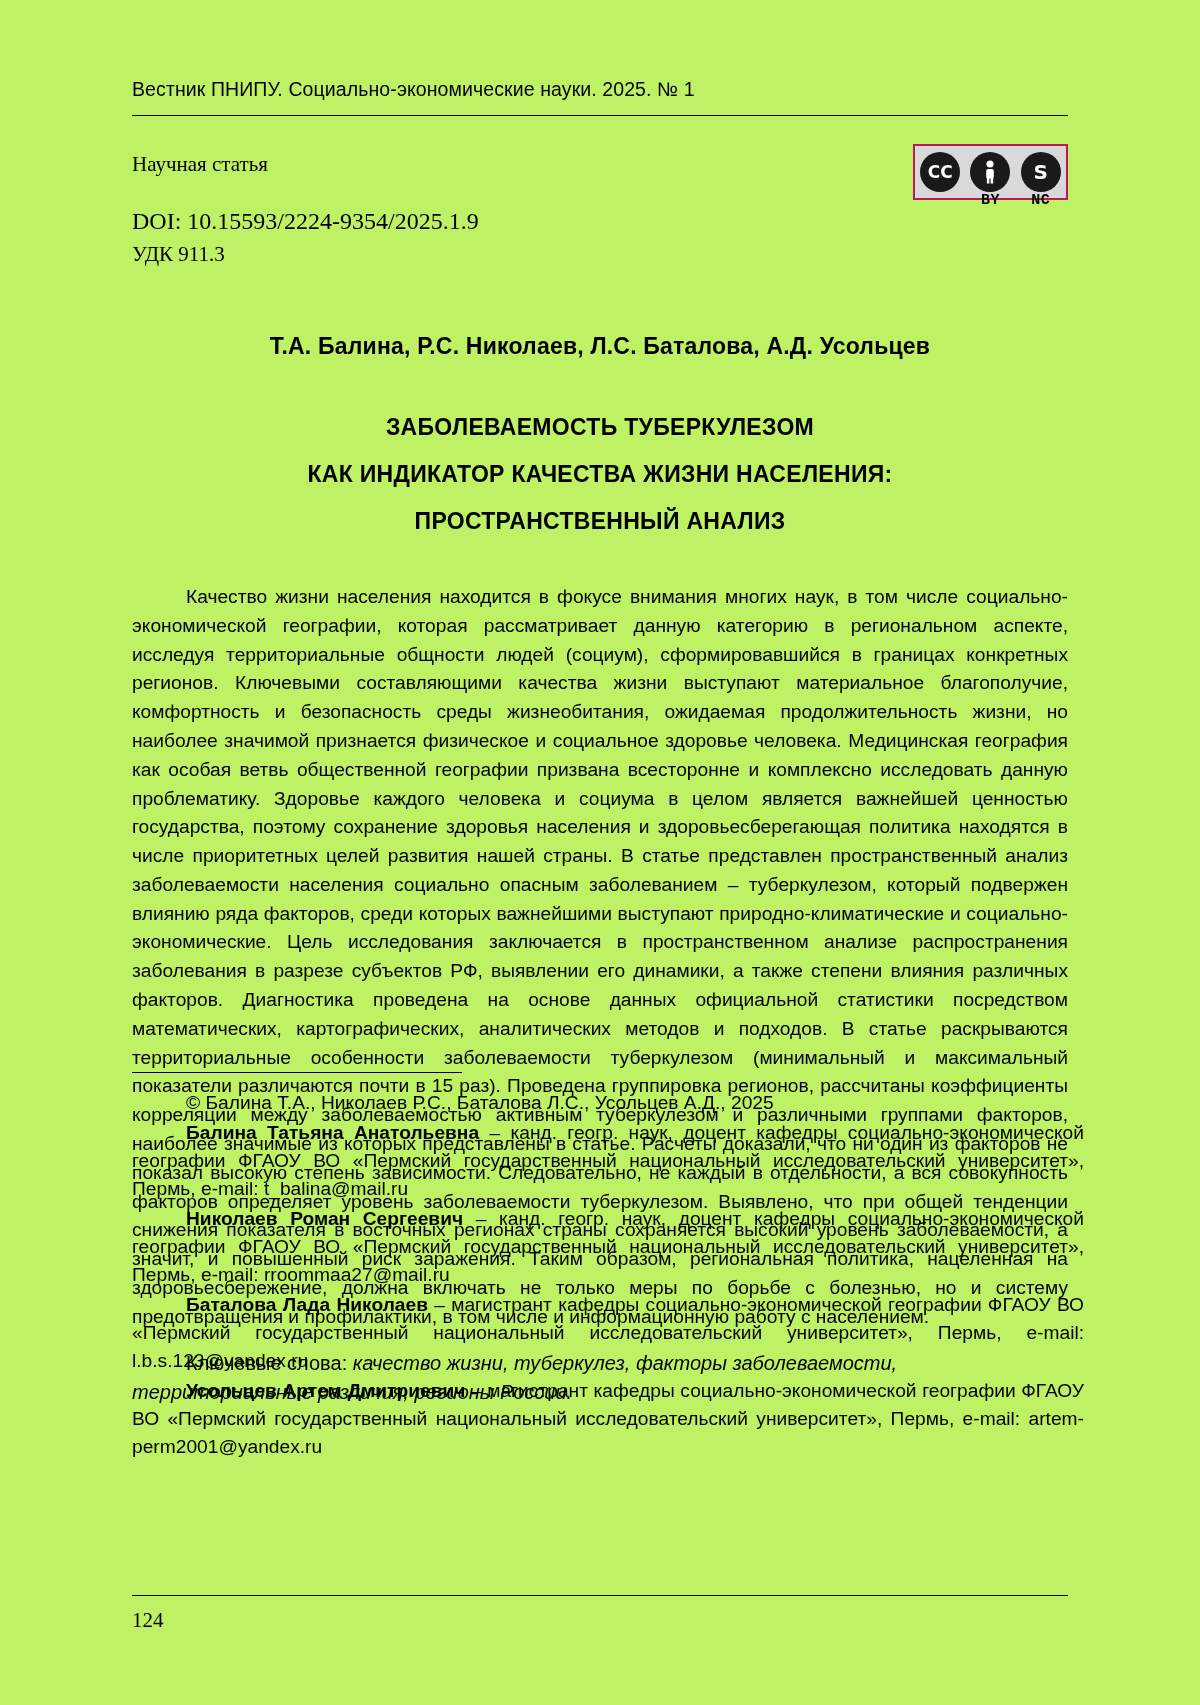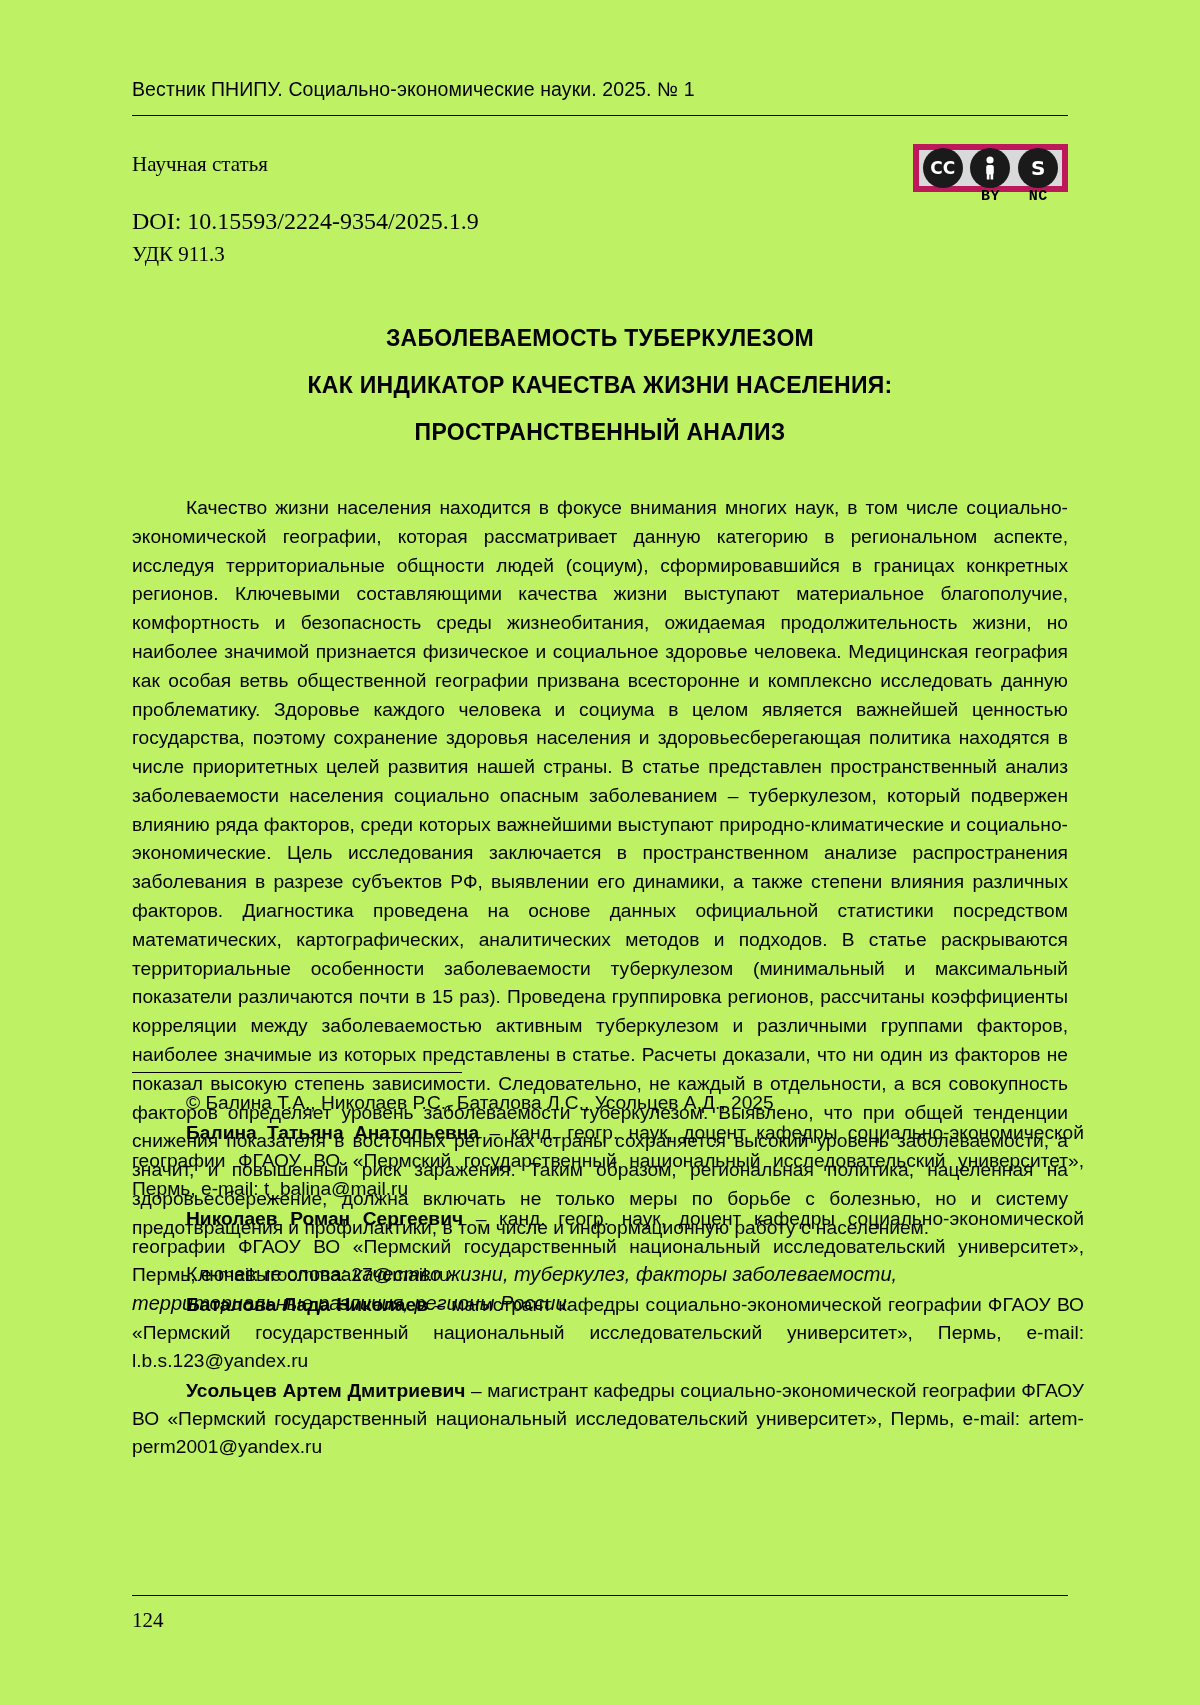--- a/index.html
+++ b/index.html
@@ -47,22 +47,22 @@
   .meta-udk {
     font-size: 21px;
     font-family: "Liberation Serif", serif;
     line-height: 1.5;
   }
   .cc-badge {
     position: absolute;
     right: 0;
     top: -8px;
     width: 155px;
-    height: 48px;
-    border: 6px solid #be185d;
+    height: 56px;
+    border: 2px solid #be185d;
     background: #d9d9d9;
     display: flex;
     align-items: center;
     justify-content: space-around;
     box-sizing: border-box;
   }
   .cc-circle {
     width: 40px;
     height: 40px;
     border-radius: 50%;
@@ -194,20 +194,21 @@
         </svg>
         <span class="cc-sublabel">BY</span>
       </div>
       <div class="cc-circle">
         <span>S</span>
         <span class="cc-sublabel">NC</span>
       </div>
     </div>
   </div>
 
+  <div class="authors">Т.А. Балина, Р.С. Николаев, Л.С. Баталова, А.Д. Усольцев</div>
 
   <div class="title">
     <div>ЗАБОЛЕВАЕМОСТЬ ТУБЕРКУЛЕЗОМ</div>
     <div>КАК ИНДИКАТОР КАЧЕСТВА ЖИЗНИ НАСЕЛЕНИЯ:</div>
     <div>ПРОСТРАНСТВЕННЫЙ АНАЛИЗ</div>
   </div>
 
   <div class="abstract">Качество жизни населения находится в фокусе внимания многих наук, в том числе социально-экономической географии, которая рассматривает данную категорию в региональном аспекте, исследуя территориальные общности людей (социум), сформировавшийся в границах конкретных регионов. Ключевыми составляющими качества жизни выступают материальное благополучие, комфортность и безопасность среды жизнеобитания, ожидаемая продолжительность жизни, но наиболее значимой признается физическое и социальное здоровье человека. Медицинская география как особая ветвь общественной географии призвана всесторонне и комплексно исследовать данную проблематику. Здоровье каждого человека и социума в целом является важнейшей ценностью государства, поэтому сохранение здоровья населения и здоровьесберегающая политика находятся в числе приоритетных целей развития нашей страны. В статье представлен пространственный анализ заболеваемости населения социально опасным заболеванием – туберкулезом, который подвержен влиянию ряда факторов, среди которых важнейшими выступают природно-климатические и социально-экономические. Цель исследования заключается в пространственном анализе распространения заболевания в разрезе субъектов РФ, выявлении его динамики, а также степени влияния различных факторов. Диагностика проведена на основе данных официальной статистики посредством математических, картографических, аналитических методов и подходов. В статье раскрываются территориальные особенности заболеваемости туберкулезом (минимальный и максимальный показатели различаются почти в 15 раз). Проведена группировка регионов, рассчитаны коэффициенты корреляции между заболеваемостью активным туберкулезом и различными группами факторов, наиболее значимые из которых представлены в статье. Расчеты доказали, что ни один из факторов не показал высокую степень зависимости. Следовательно, не каждый в отдельности, а вся совокупность факторов определяет уровень заболеваемости туберкулезом. Выявлено, что при общей тенденции снижения показателя в восточных регионах страны сохраняется высокий уровень заболеваемости, а значит, и повышенный риск заражения. Таким образом, региональная политика, нацеленная на здоровьесбережение, должна включать не только меры по борьбе с болезнью, но и систему предотвращения и профилактики, в том числе и информационную работу с населением.</div>
 
   <div class="keywords">

